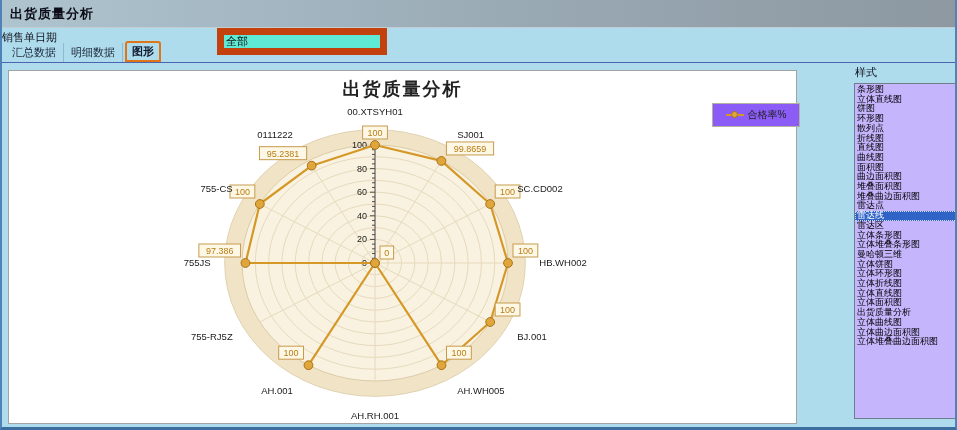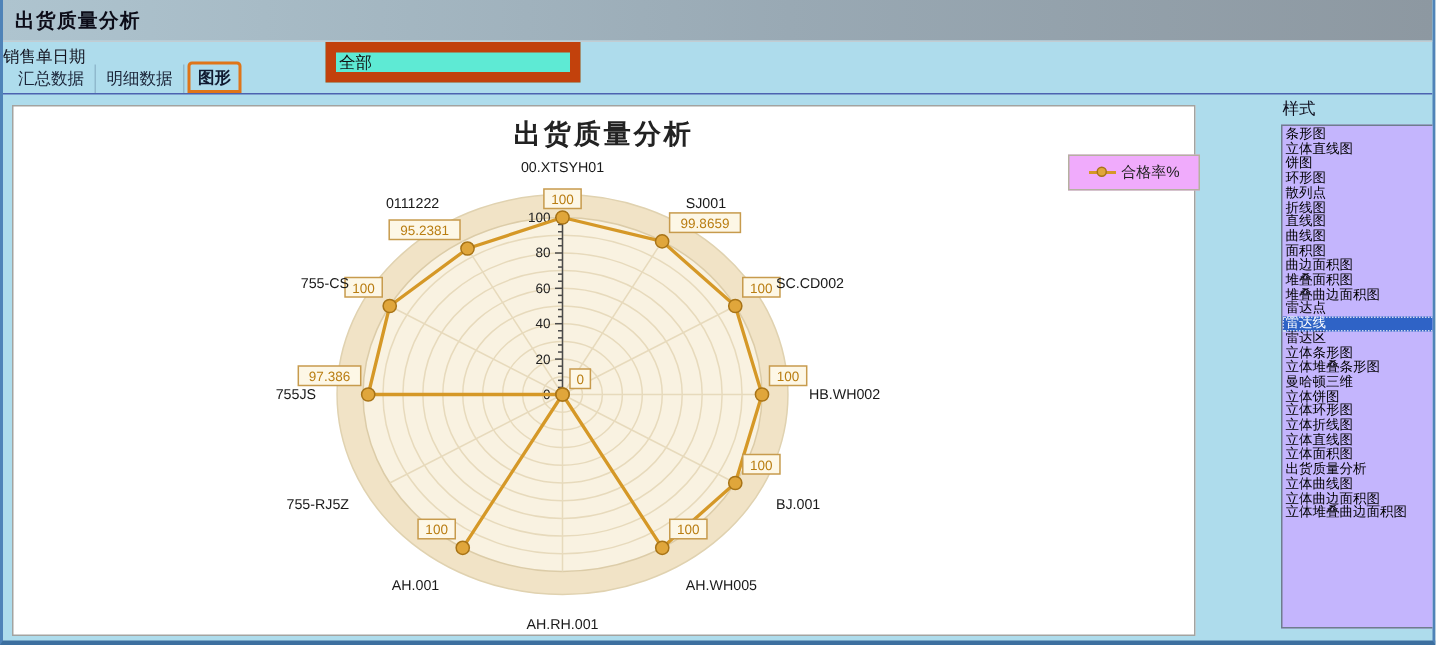--- a/index.html
+++ b/index.html
@@ -20,21 +20,21 @@
   .tab{font-size:11px;color:#1a2438;padding:2px 7px 2px 7px;border-right:1px solid #90b9cd;cursor:default;}
   .tab.first{margin-left:3px;}
   .tab.active{border:2px solid #df7519;border-radius:3px 3px 0 0;font-weight:bold;background:#aedcec;
     padding:1px 5px;margin-left:2px;color:#101a30;}
   .tabline{position:absolute;left:0;top:62px;width:100%;height:1px;background:#4c63b0;}
   
   .chart-panel{position:absolute;left:6px;top:70px;width:789px;height:354px;background:#ffffff;
     border:1px solid #a3a3a0;box-sizing:border-box;}
   .chart-title{position:absolute;left:0;top:6px;width:100%;text-align:center;font-size:18px;
     font-weight:bold;color:#222;letter-spacing:2px;}
-  .legend{position:absolute;left:703px;top:32px;width:86px;height:22px;background:#f0abfc;
+  .legend{position:absolute;left:703px;top:32px;width:86px;height:22px;background:#8b5cf6;
     border:1px solid #b5b1a0;display:flex;align-items:center;justify-content:center;}
   .legend .mark{position:relative;width:18px;height:8px;margin-right:4px;}
   .legend .mark .ln{position:absolute;left:0;top:3px;width:18px;height:2px;background:#d59827;}
   .legend .mark .dt{position:absolute;left:5px;top:0px;width:7px;height:7px;border-radius:50%;
     background:#e0a63b;border:1px solid #a87417;box-sizing:border-box;}
   .legend .txt{font-size:10px;color:#222;}
   
   .style-panel{position:absolute;left:840px;top:64px;width:153px;height:362px;}
   .style-panel .hdr{font-size:11px;color:#101020;padding:1px 0 0 13px;}
   .listbox{position:absolute;left:12px;top:19px;width:138px;height:336px;background:#c4b5fd;

